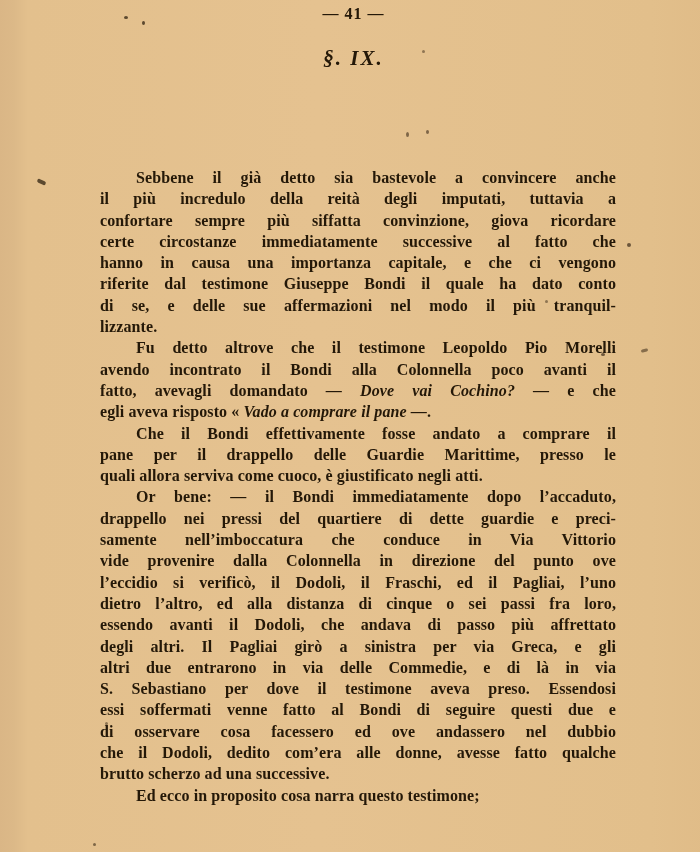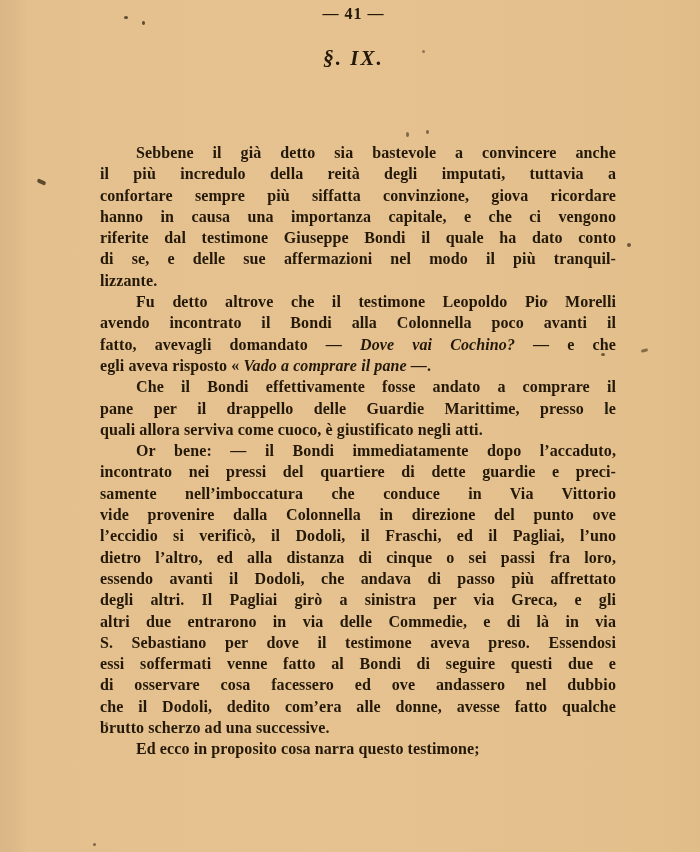--- a/index.html
+++ b/index.html
@@ -24,21 +24,21 @@
     text-align:center;font-size:21px;font-weight:bold;
     letter-spacing:2px;
     font-style:italic;
   }
   .title{
     position:absolute;top:90px;left:0;width:100%;
     text-align:center;font-size:17.5px;font-weight:bold;
     line-height:22.5px;letter-spacing:0.4px;
   }
   .text-block{
-    position:absolute;top:142px;left:100px;width:516px;
+    position:absolute;top:167px;left:100px;width:516px;
     font-size:16px;line-height:21.3px;font-weight:bold;
     letter-spacing:0.1px;
   }
   .paragraph{margin:0;}
   .line{
     text-align:justify;text-align-last:justify;
     height:21.3px;overflow:hidden;
   }
   .line.lastline{text-align:left;text-align-last:left;}
   .line.indent{text-indent:36px;}
@@ -56,39 +56,40 @@
   <div class="page-number">— 41 —</div>
 
   <div class="section-heading">§. IX.</div>
 
 
   <div class="text-block">
       <div class="paragraph">
         <div class="line indent"><span>Sebbene il già detto sia bastevole a convincere anche</span></div>
         <div class="line"><span>il più incredulo della reità degli imputati, tuttavia a</span></div>
         <div class="line"><span>confortare sempre più siffatta convinzione, giova ricordare</span></div>
+        <div class="line"><span>certe circostanze immediatamente successive al fatto che</span></div>
         <div class="line"><span>hanno in causa una importanza capitale, e che ci vengono</span></div>
         <div class="line"><span>riferite dal testimone Giuseppe Bondi il quale ha dato conto</span></div>
         <div class="line"><span>di se, e delle sue affermazioni nel modo il più tranquil-</span></div>
         <div class="line lastline"><span>lizzante.</span></div>
       </div>
       <div class="paragraph">
         <div class="line indent"><span>Fu detto altrove che il testimone Leopoldo Pio Morelli</span></div>
         <div class="line"><span>avendo incontrato il Bondi alla Colonnella poco avanti il</span></div>
         <div class="line"><span>fatto, avevagli domandato — </span><span class="it">Dove vai Cochino?</span><span> — e che</span></div>
         <div class="line lastline"><span>egli aveva risposto « </span><span class="it">Vado a comprare il pane</span><span> —.</span></div>
       </div>
       <div class="paragraph">
         <div class="line indent"><span>Che il Bondi effettivamente fosse andato a comprare il</span></div>
         <div class="line"><span>pane per il drappello delle Guardie Marittime, presso le</span></div>
         <div class="line lastline"><span>quali allora serviva come cuoco, è giustificato negli atti.</span></div>
       </div>
       <div class="paragraph">
         <div class="line indent"><span>Or bene: — il Bondi immediatamente dopo l’accaduto,</span></div>
-        <div class="line"><span>incontrato nei pressi del quartiere di dette guardie e preci-</span></div>
+        <div class="line"><span>drappello nei pressi del quartiere di dette guardie e preci-</span></div>
         <div class="line"><span>samente nell’imboccatura che conduce in Via Vittorio</span></div>
         <div class="line"><span>vide provenire dalla Colonnella in direzione del punto ove</span></div>
         <div class="line"><span>l’eccidio si verificò, il Dodoli, il Fraschi, ed il Pagliai, l’uno</span></div>
         <div class="line"><span>dietro l’altro, ed alla distanza di cinque o sei passi fra loro,</span></div>
         <div class="line"><span>essendo avanti il Dodoli, che andava di passo più affrettato</span></div>
         <div class="line"><span>degli altri. Il Pagliai girò a sinistra per via Greca, e gli</span></div>
         <div class="line"><span>altri due entrarono in via delle Commedie, e di là in via</span></div>
         <div class="line"><span>S. Sebastiano per dove il testimone aveva preso. Essendosi</span></div>
         <div class="line"><span>essi soffermati venne fatto al Bondi di seguire questi due e</span></div>
         <div class="line"><span>di osservare cosa facessero ed ove andassero nel dubbio</span></div>

